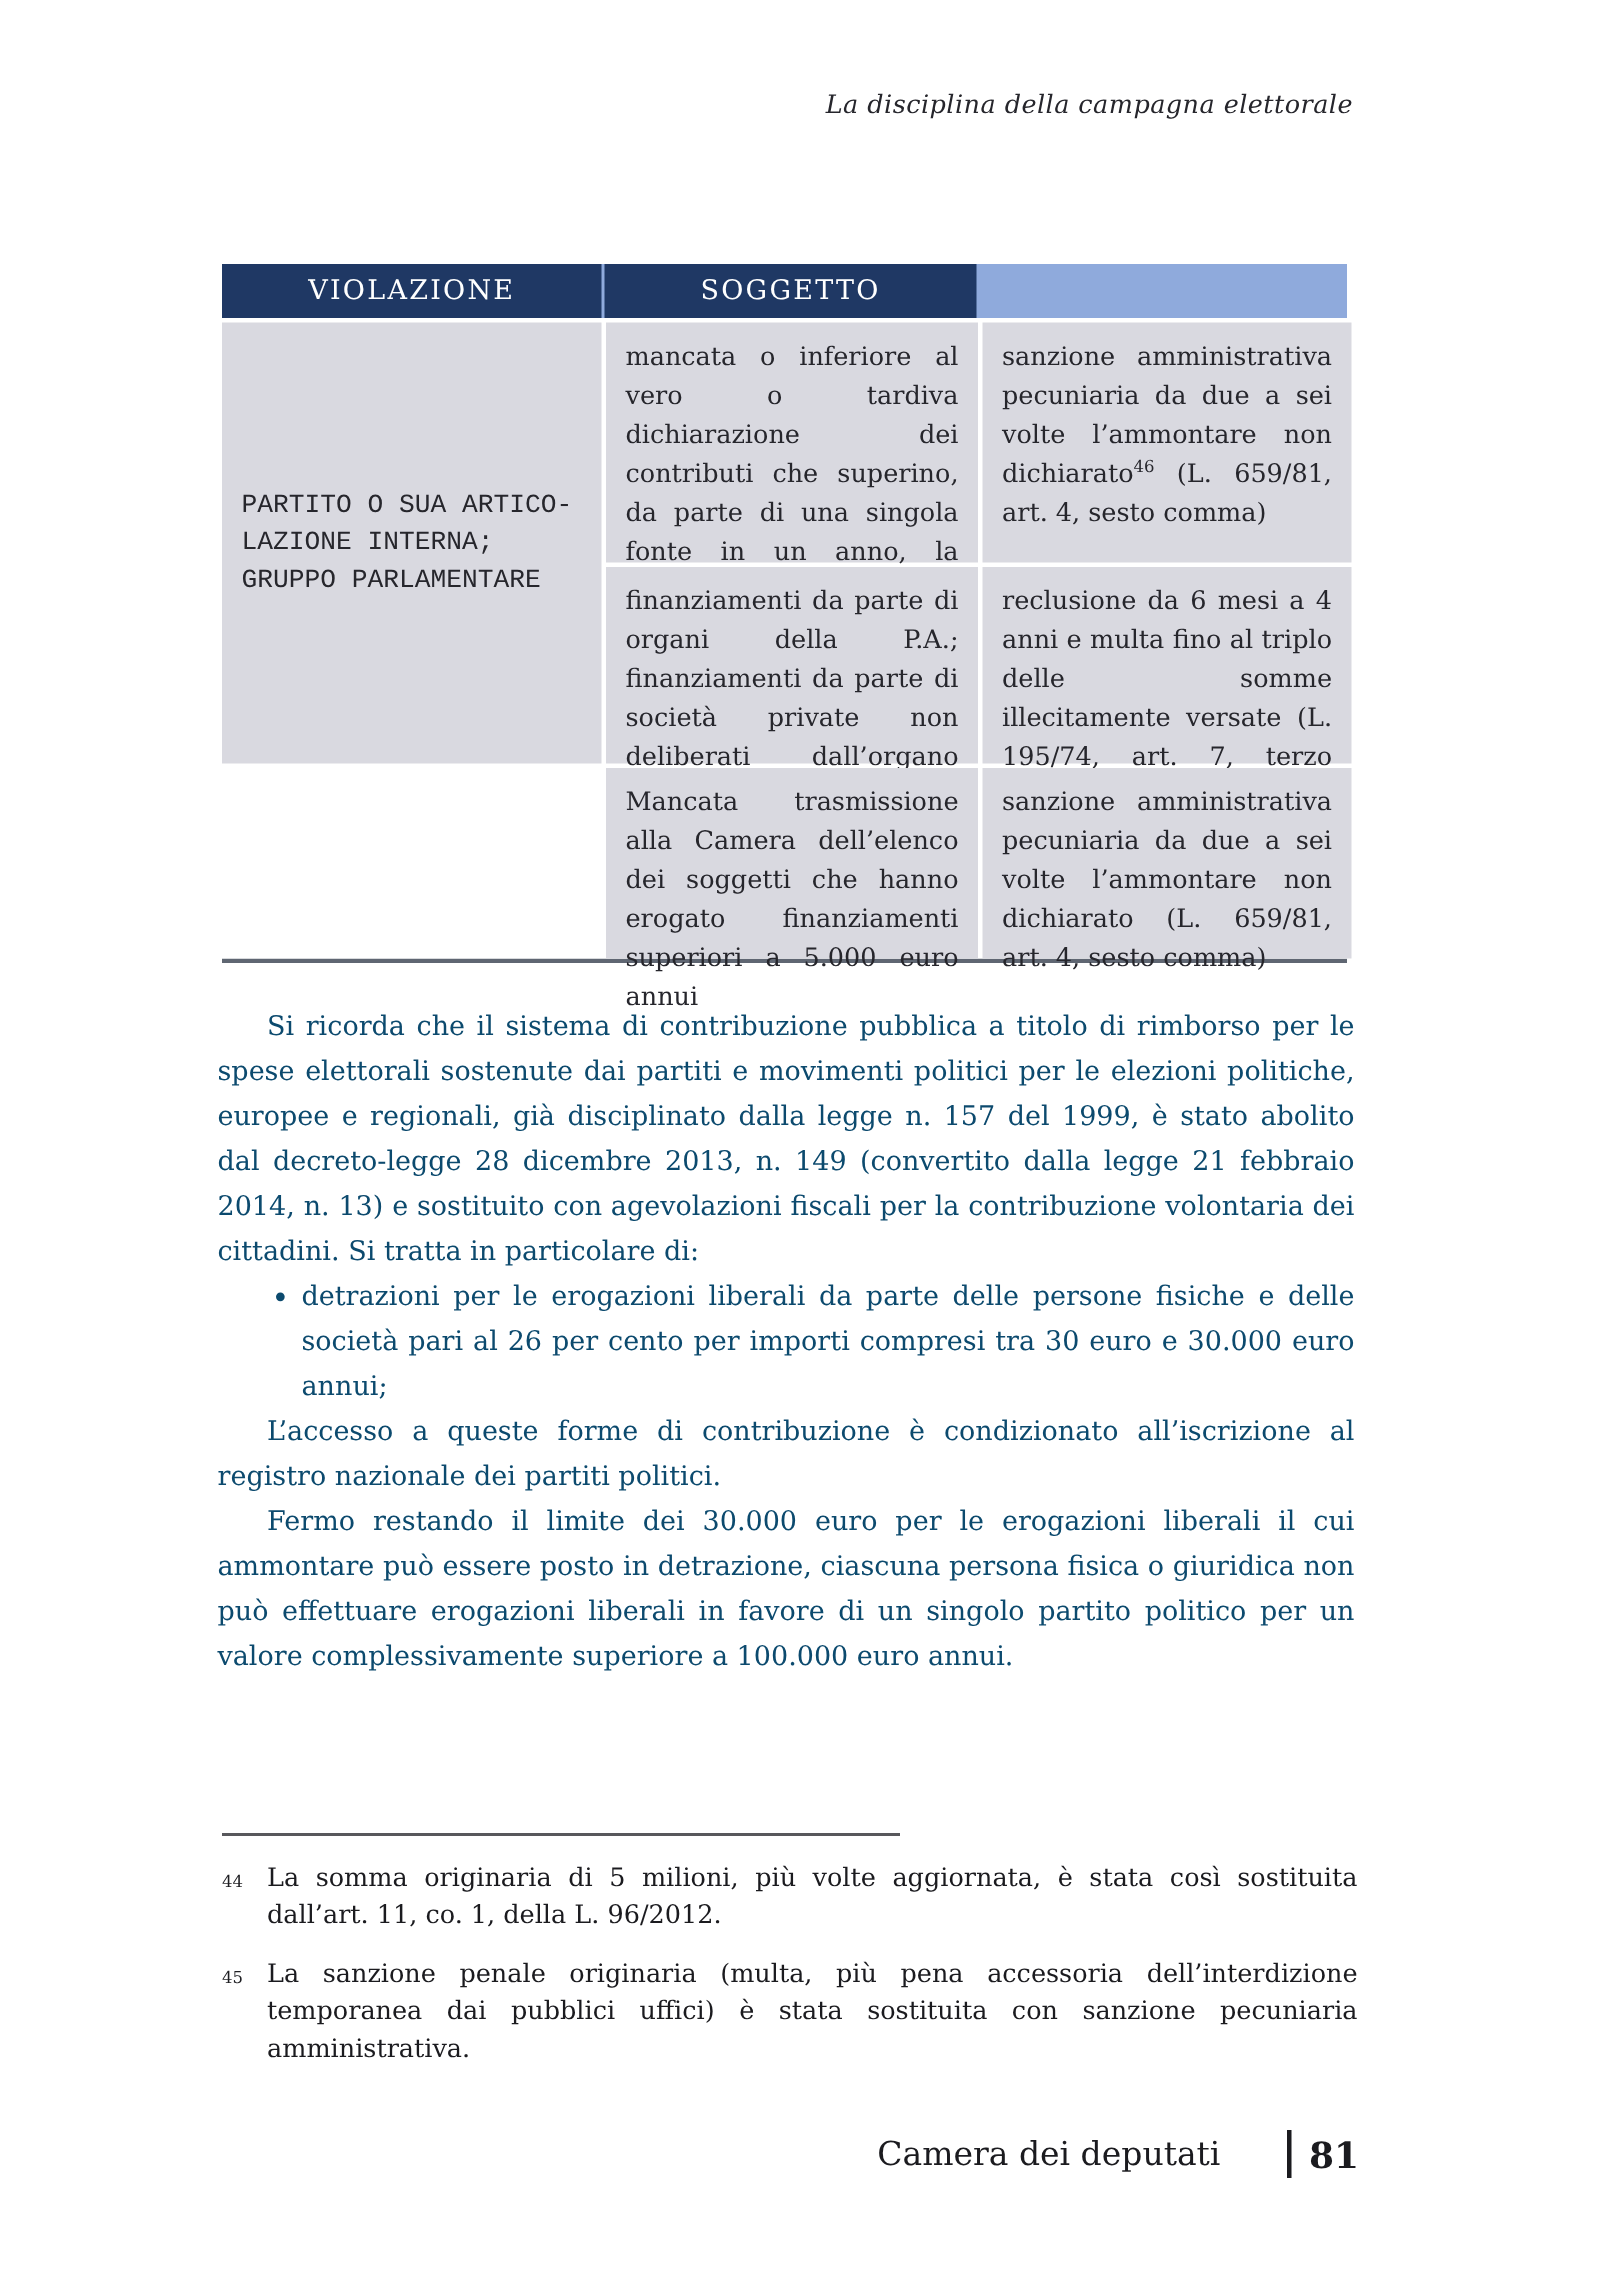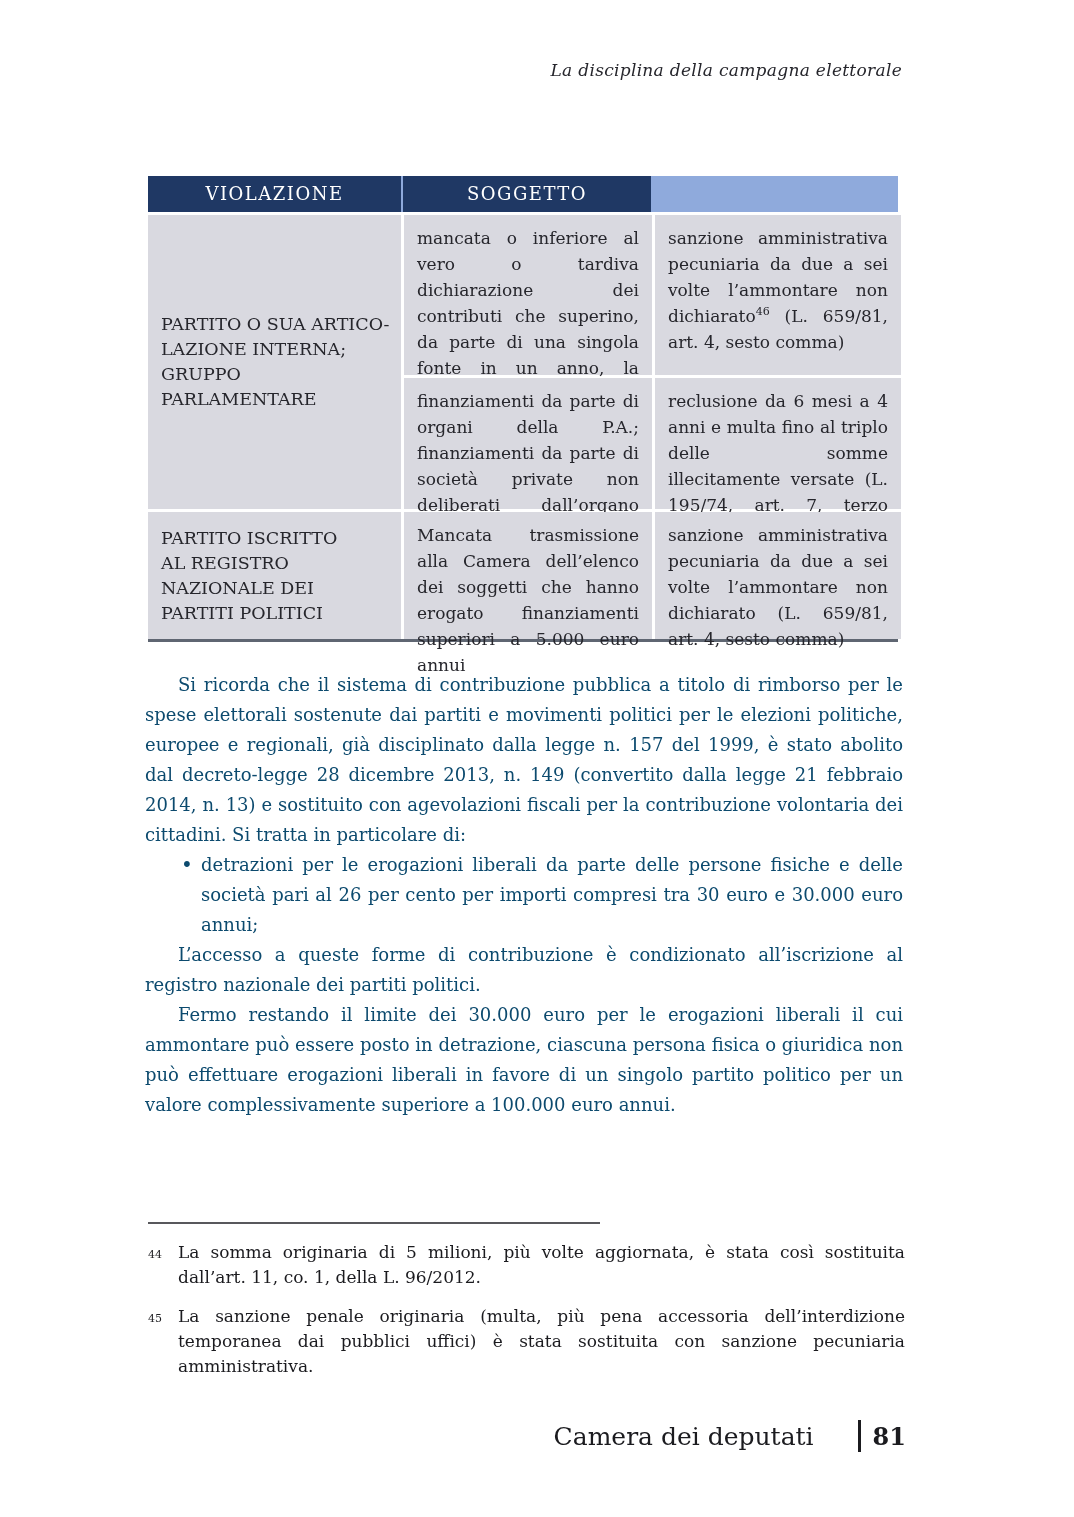--- a/index.html
+++ b/index.html
@@ -34,21 +34,21 @@
     display:grid;grid-template-columns:253px 248px 246px;
     grid-template-rows:160px 131px 127px;
     gap:3px;background:#ffffff;
   }
   .td{background:#D9D9E0;padding:10px 13px;font-size:17px;line-height:26px;color:#26262c;}
   .td.just{text-align:justify;}
   .td.subject{
     white-space:pre-line;display:flex;align-items:center;
     font-size:17.5px;line-height:25px;padding:10px 10px 10px 13px;
   }
-  .cell-subject-1{grid-column:1;grid-row:1 / span 2;}
+  .cell-subject-1{grid-column:1;grid-row:1 / span 2;font-family:Liberation Mono, monospace;}
   .cell-v1a{grid-column:2;grid-row:1;}
   .cell-s1a{grid-column:3;grid-row:1;}
   .cell-v1b{grid-column:2;grid-row:2;}
   .cell-s1b{grid-column:3;grid-row:2;}
   .cell-subject-2{grid-column:1;grid-row:3;}
   .cell-v2{grid-column:2;grid-row:3;}
   .cell-s2{grid-column:3;grid-row:3;}
   .td sup{font-size:11px;line-height:0;}
   
   .bodytext{margin-top:28px;font-size:18px;line-height:30px;text-align:justify;color:#0c4a6e;}
@@ -60,21 +60,21 @@
   .footnotes{position:absolute;left:148px;top:1222px;width:757px;}
   .fn-rule{width:452px;height:2px;background:#58585c;margin-bottom:16px;}
   .fn{display:flex;margin-bottom:14px;font-size:17px;line-height:25px;}
   .fn-num{flex:0 0 30px;font-size:11px;padding-top:2px;}
   .fn-text{flex:1;text-align:justify;color:#1b1b1f;}
   
   .footer{
     position:absolute;top:1420px;right:168px;
     display:flex;align-items:center;
   }
-  .footer-label{font-size:25px;color:#1b1b1f;}
+  .footer-label{font-size:22px;color:#1b1b1f;}
   .footer-bar{width:3px;height:32px;background:#1b1b1f;margin:0 12px 0 44px;}
   .footer-num{font-size:24px;font-weight:bold;color:#1b1b1f;}
 </style>
 </head>
 <body>
 
 <div class="page">
 
   <div class="running-head">La disciplina della campagna elettorale</div>
 
@@ -86,24 +86,20 @@
         <div class="th">SOGGETTO</div>
       </div>
       <div class="tbody">
         <div class="td subject cell-subject-1">PARTITO O SUA ARTICO-
 LAZIONE INTERNA;
 GRUPPO PARLAMENTARE</div>
         <div class="td just cell-v1a"><span>mancata o inferiore al vero o tardiva dichiarazione dei contributi che superino, da parte di una singola fonte in un anno, la somma di 5.000 euro</span><sup>45</sup></div>
         <div class="td just cell-s1a"><span>sanzione amministrativa pecuniaria da due a sei volte l’ammontare non dichiarato</span><sup>46</sup> <span>(L. 659/81, art. 4, sesto comma)</span></div>
         <div class="td just cell-v1b">finanziamenti da parte di organi della P.A.; finanziamenti da parte di società private non deliberati dall’organo sociale e non iscritti in bilancio</div>
         <div class="td just cell-s1b">reclusione da 6 mesi a 4 anni e multa fino al triplo delle somme illecitamente versate (L. 195/74, art. 7, terzo comma)</div>
-        <div class="td subject cell-subject-2">PARTITO ISCRITTO
-AL REGISTRO
-NAZIONALE DEI
-PARTITI POLITICI</div>
         <div class="td just cell-v2">Mancata trasmissione alla Camera dell’elenco dei soggetti che hanno erogato finanziamenti superiori a 5.000 euro annui</div>
         <div class="td just cell-s2">sanzione amministrativa pecuniaria da due a sei volte l’ammontare non dichiarato (L. 659/81, art. 4, sesto comma)</div>
       </div>
     </div>
 
     <div class="bodytext">
       <p class="para">Si ricorda che il sistema di contribuzione pubblica a titolo di rimborso per le spese elettorali sostenute dai partiti e movimenti politici per le elezioni politiche, europee e regionali, già disciplinato dalla legge n. 157 del 1999, è stato abolito dal decreto-legge 28 dicembre 2013, n. 149 (convertito dalla legge 21 febbraio 2014, n. 13) e sostituito con agevolazioni fiscali per la contribuzione volontaria dei cittadini. Si tratta in particolare di:</p>
       <ul class="bullets">
         <li>detrazioni per le erogazioni liberali da parte delle persone fisiche e delle società pari al 26 per cento per importi compresi tra 30 euro e 30.000 euro annui;</li>
       </ul>

